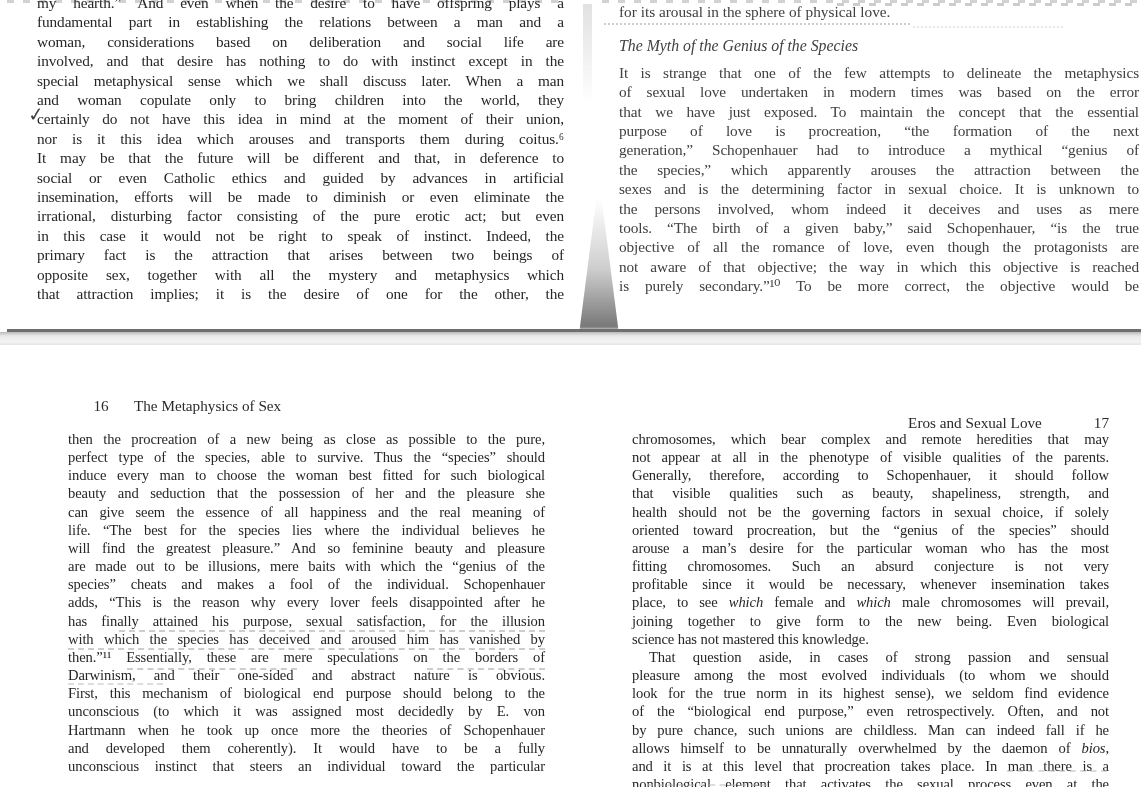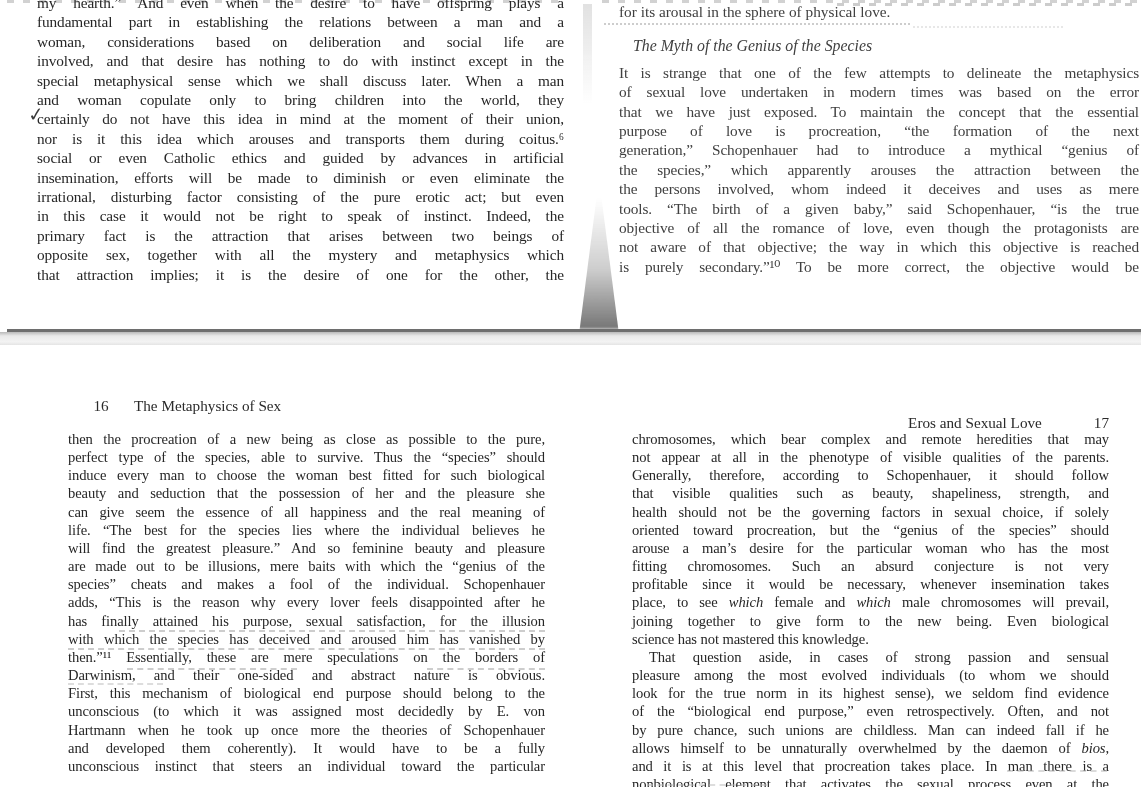--- a/index.html
+++ b/index.html
@@ -17,21 +17,21 @@
   .tl.nojust{text-align:left;text-align-last:left;}
   .tl.ind{text-indent:17px;}
   .col-top{line-height:19.4px;font-size:15.3px;}
   .col-bot{line-height:18.15px;font-size:14.6px;}
   #col-top-left{left:30px;top:-7px;width:527px;}
   #col-top-right{left:612px;top:2px;width:520px;color:#404040;}
   #col-bot-left{left:61px;top:85px;width:477px;}
   #col-bot-right{left:625px;top:85px;width:477px;}
   
   #intro-line{text-align:left;line-height:19.4px;font-size:15.3px;}
-  #section-heading{margin-top:15px;margin-bottom:7px;font-style:italic;font-size:15.8px;line-height:19.4px;margin-left:14px;}
+  #section-heading{margin-top:15px;margin-bottom:7px;font-style:italic;font-size:15.8px;line-height:19.4px;}
   
   .runhead{position:absolute;top:52px;font-size:15.2px;color:#2a2a2a;display:flex;align-items:baseline;}
   #head-16{left:61px;text-align:center;}
   #head-16 .pnum{width:66px;}
   #head-17{left:625px;width:477px;justify-content:flex-end;margin-top:17px;}
   #head-17 .gap{width:52px;}
   
   .gutter-shadow{position:absolute;left:571px;top:198px;width:42px;height:131px;
       background:linear-gradient(180deg,rgba(120,120,120,0) 0%,rgba(110,110,110,.35) 55%,rgba(70,70,70,.75) 100%);
       clip-path:polygon(44% 0,56% 0,96% 100%,4% 100%);filter:blur(1.5px);}
@@ -68,40 +68,42 @@
 
     <div class="textcol col-top" id="col-top-left">
         <div class="tl"><span>my hearth.” And even when the desire to have offspring plays a</span></div>
         <div class="tl"><span>fundamental part in establishing the relations between a man and a</span></div>
         <div class="tl"><span>woman, considerations based on deliberation and social life are</span></div>
         <div class="tl"><span>involved, and that desire has nothing to do with instinct except in the</span></div>
         <div class="tl"><span>special metaphysical sense which we shall discuss later. When a man</span></div>
         <div class="tl"><span>and woman copulate only to bring children into the world, they</span></div>
         <div class="tl"><span>certainly do not have this idea in mind at the moment of their union,</span></div>
         <div class="tl"><span>nor is it this idea which arouses and transports them during coitus.⁶</span></div>
+        <div class="tl"><span>It may be that the future will be different and that, in deference to</span></div>
         <div class="tl"><span>social or even Catholic ethics and guided by advances in artificial</span></div>
         <div class="tl"><span>insemination, efforts will be made to diminish or even eliminate the</span></div>
         <div class="tl"><span>irrational, disturbing factor consisting of the pure erotic act; but even</span></div>
         <div class="tl"><span>in this case it would not be right to speak of instinct. Indeed, the</span></div>
         <div class="tl"><span>primary fact is the attraction that arises between two beings of</span></div>
         <div class="tl"><span>opposite sex, together with all the mystery and metaphysics which</span></div>
         <div class="tl"><span>that attraction implies; it is the desire of one for the other, the</span></div>
       </div>
     <span id="checkmark">✓</span>
 
     <div class="textcol" id="col-top-right">
       <div id="intro-line">for its arousal in the sphere of physical love.</div>
       <div id="section-heading">The Myth of the Genius of the Species</div>
       <div class="col-top">
           <div class="tl"><span>It is strange that one of the few attempts to delineate the metaphysics</span></div>
           <div class="tl"><span>of sexual love undertaken in modern times was based on the error</span></div>
           <div class="tl"><span>that we have just exposed. To maintain the concept that the essential</span></div>
           <div class="tl"><span>purpose of love is procreation, “the formation of the next</span></div>
           <div class="tl"><span>generation,” Schopenhauer had to introduce a mythical “genius of</span></div>
           <div class="tl"><span>the species,” which apparently arouses the attraction between the</span></div>
+          <div class="tl"><span>sexes and is the determining factor in sexual choice. It is unknown to</span></div>
           <div class="tl"><span>the persons involved, whom indeed it deceives and uses as mere</span></div>
           <div class="tl"><span>tools. “The birth of a given baby,” said Schopenhauer, “is the true</span></div>
           <div class="tl"><span>objective of all the romance of love, even though the protagonists are</span></div>
           <div class="tl"><span>not aware of that objective; the way in which this objective is reached</span></div>
           <div class="tl"><span>is purely secondary.”¹⁰ To be more correct, the objective would be</span></div>
         </div>
     </div>
 
     <div class="pencil dot" id="uw1"></div>
     <div class="pencil dot" id="uw2"></div>

